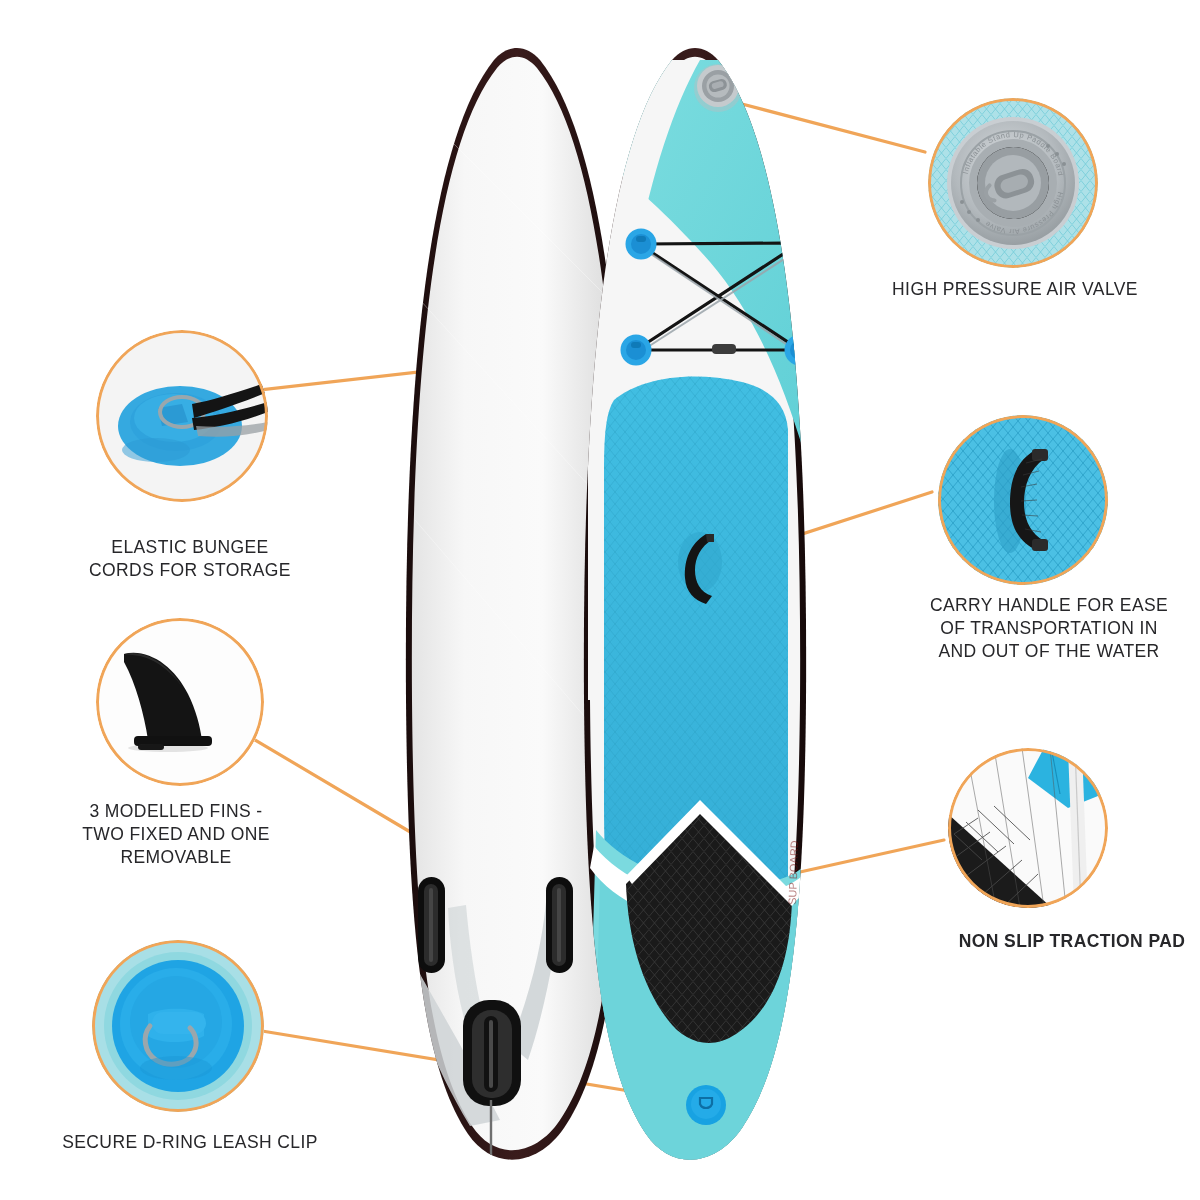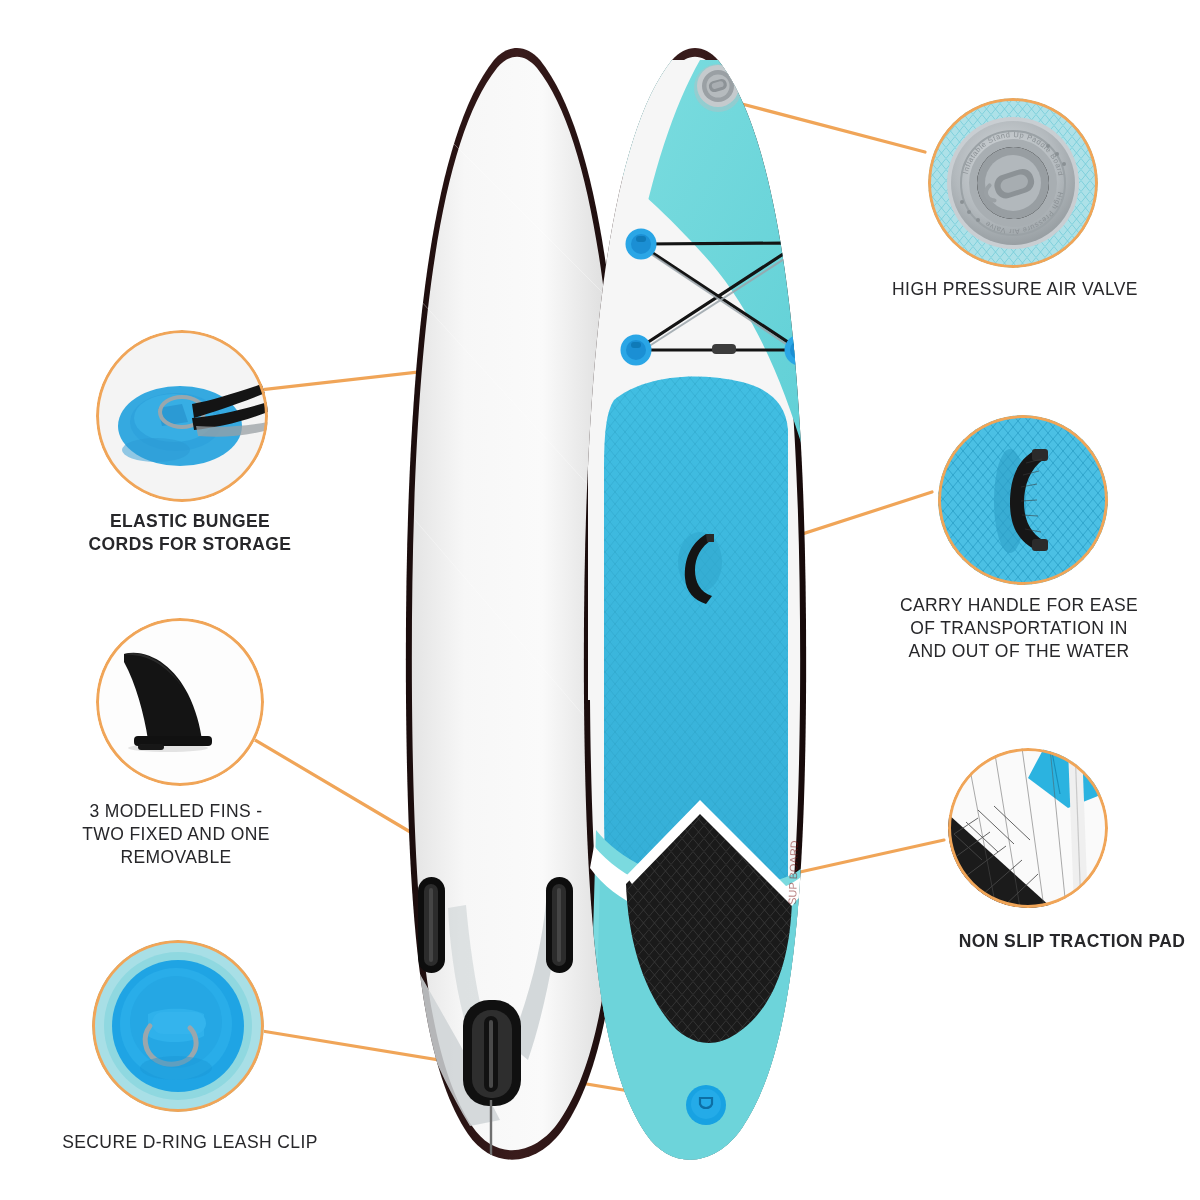--- a/index.html
+++ b/index.html
@@ -304,21 +304,21 @@
                 <line x1="85" y1="60" x2="101" y2="56"></line>
               <line x1="83" y1="72" x2="99" y2="69"></line>
                 <line x1="83" y1="86" x2="99" y2="85"></line>
               <line x1="84" y1="100" x2="100" y2="101"></line>
                 <line x1="87" y1="114" x2="103" y2="117"></line>
             </g>
           </svg>
         </div>
         <div class="ring"></div>
       </div>
-      <div class="caption" style="left:884px;top:594px;width:270px;">CARRY HANDLE FOR EASE
+      <div class="caption" style="left:914px;top:594px;width:270px;">CARRY HANDLE FOR EASE
 OF TRANSPORTATION IN
 AND OUT OF THE WATER</div>
     </div>
 
     <div class="callout">
       <div class="bubble" style="left:948px;top:748px;width:160px;height:160px;">
         <div class="inner">
           <svg viewBox="0 0 160 160" width="160" height="160">
             <rect width="160" height="160" fill="#FAFAFA"></rect>
             <path d="M96 0 L160 0 L160 44 L120 60 L80 30 Z" fill="#2BB3E0"></path>
@@ -357,21 +357,21 @@
             <path d="M62 78 L86 74 L92 92 L66 96 Z" fill="#2b9ad4"></path>
             <ellipse cx="86" cy="82" rx="22" ry="15" fill="none" stroke="#9aa7ad" stroke-width="4"></ellipse>
             <path d="M96 74 C118 70 142 62 172 52 L172 62 C142 74 118 82 98 88 Z" fill="#141414"></path>
             <path d="M96 88 C120 86 146 80 172 72 L172 82 C146 92 120 98 98 100 Z" fill="#141414"></path>
             <path d="M100 96 C126 98 150 96 172 92 L172 100 C150 106 126 108 102 106 Z" fill="#9aa0a4" opacity="0.75"></path>
             <ellipse cx="60" cy="120" rx="34" ry="12" fill="#2b9ad4" opacity="0.5"></ellipse>
           </svg>
         </div>
         <div class="ring"></div>
       </div>
-      <div class="caption" style="left:55px;top:510px;width:270px;font-weight:bold;">ELASTIC BUNGEE
+      <div class="caption" style="left:55px;top:536px;width:270px;">ELASTIC BUNGEE
 CORDS FOR STORAGE</div>
     </div>
 
     <div class="callout">
       <div class="bubble" style="left:96px;top:618px;width:168px;height:168px;">
         <div class="inner">
           <svg viewBox="0 0 168 168" width="168" height="168">
             <rect width="168" height="168" fill="#FDFDFD"></rect>
             <path d="M28 36 C52 30 78 48 92 76 C100 92 104 108 106 122 L52 122 C48 96 40 66 28 44 Z" fill="#141414"></path>
             <path d="M28 36 C50 31 74 47 88 72 C80 58 62 42 44 38 Z" fill="#2e2e2e" opacity="0.8"></path>

